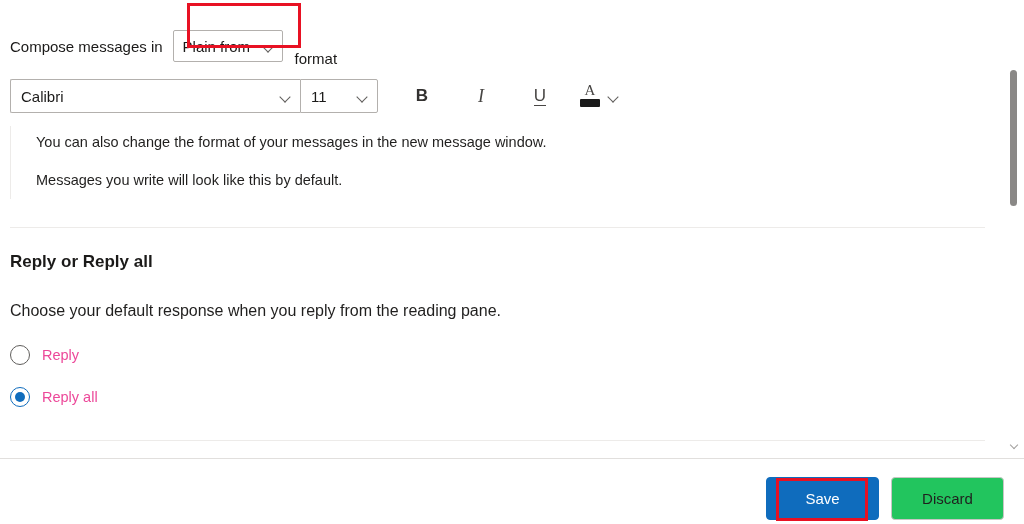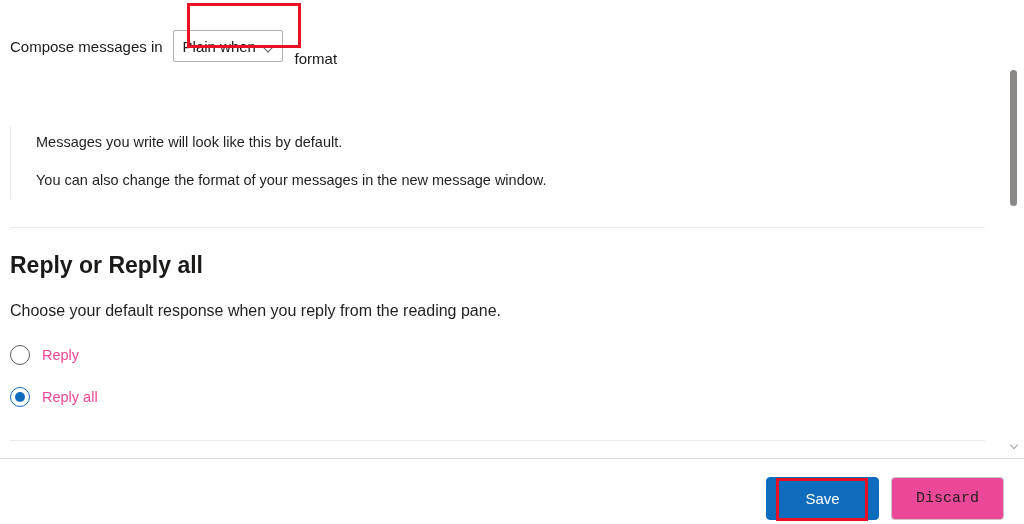--- a/index.html
+++ b/index.html
@@ -212,21 +212,21 @@
   }
   #divider-top    { left: 10px; top: 227px; width: 975px; }
   #divider-mid    { left: 10px; top: 440px; width: 975px; }
   #divider-bottom { left: 0px;  top: 458px; width: 1024px; background:#e1dfdd; }
 
   
   .section-title {
     position: absolute;
     left: 10px;
     top: 252px;
-    font-size: 23px;
+    font-size: 17px;
     font-weight: bold;
     color: #1b1a19;
   }
   .section-desc {
     position: absolute;
     left: 10px;
     top: 302px;
     font-size: 16px;
     color: #201f1e;
   }
@@ -289,24 +289,23 @@
     box-sizing: border-box;
     cursor: pointer;
     border: 1px solid transparent;
   }
   .btn-primary {
     background: #0f6cbd;
     color: #ffffff;
     border-color: #0f6cbd;
   }
   .btn-secondary {
-    background: #ec4899;
+    background: #22c55e;
     color: #201f1e;
     border: 1px solid #c8c6c4;
-    font-family: Liberation Mono, monospace;
   }
 
   
   .scroll-track {
     position: absolute;
     right: 2px;
     top: 0;
     width: 14px;
     height: 458px;
     background: transparent;
@@ -341,31 +340,64 @@
 </style>
 </head>
 <body>
 
 <div class="panel">
 
   <div class="compose-row">
     <span class="compose-label-pre">Compose messages in</span>
 
     <div class="format-select">
-      <span class="val">Plain when</span>
+      <span class="val">Plain from</span>
       <span class="chev"></span>
     </div>
 
     <span class="compose-label-post">format</span>
   </div>
 
+  <div class="toolbar">
+
+    <div class="font-name-box">
+      <span>Calibri</span>
+      <span class="chev"></span>
+    </div>
+
+    <div class="font-size-box">
+      <span>11</span>
+      <span class="chev"></span>
+    </div>
+
+    <div class="tb-btn" id="tb-bold-wrap">
+      <span class="tb-bold">B</span>
+    </div>
+
+    <div class="tb-btn" id="tb-italic-wrap">
+      <span class="tb-italic">I</span>
+    </div>
+
+    <div class="tb-btn" id="tb-underline-wrap">
+      <span class="tb-underline">U</span>
+    </div>
+
+    <div id="tb-color-wrap">
+      <span class="color-icon">
+        <span class="glyph-a">A</span>
+        <span class="swatch" style="background: rgb(26, 26, 26);"></span>
+      </span>
+      <span class="chev color-chev"></span>
+    </div>
+
+  </div>
 
   <div class="preview">
+    <p>You can also change the format of your messages in the new message window.</p>
     <p>Messages you write will look like this by default.</p>
-    <p>You can also change the format of your messages in the new message window.</p>
   </div>
 
   <div class="divider" id="divider-top"></div>
 
   <div class="section-title">Reply or Reply all</div>
 
   <div class="section-desc">Choose your default response when you reply from the reading pane.</div>
 
   <div class="radio-group">
     <div class="radio-item">

